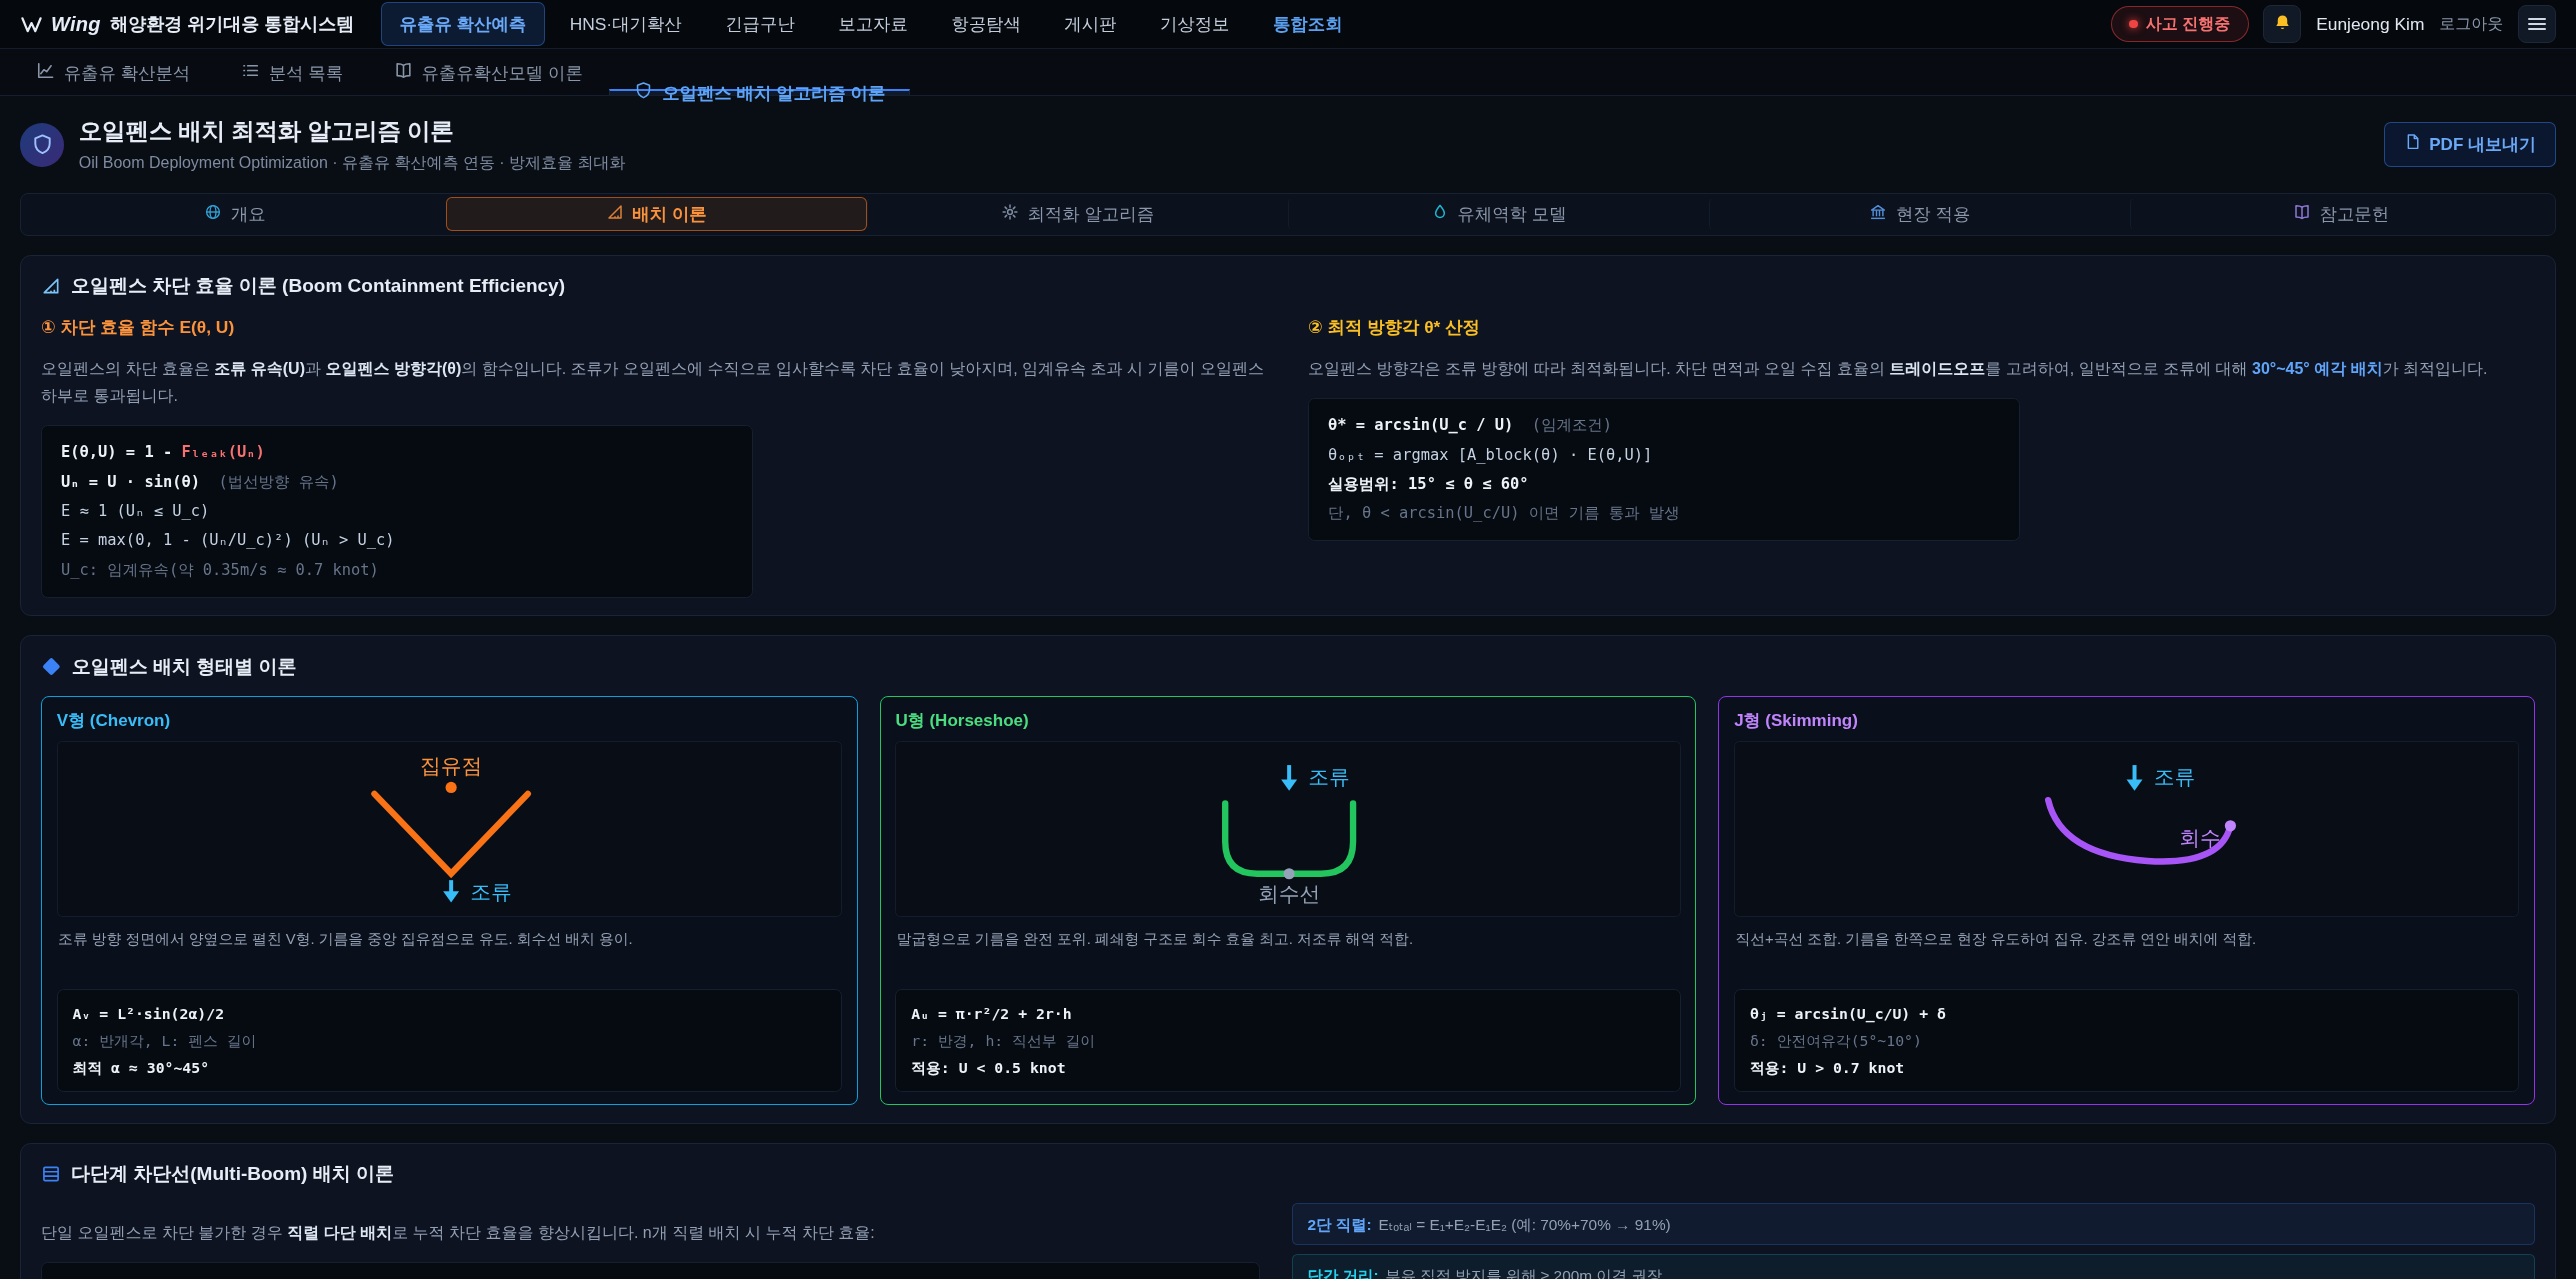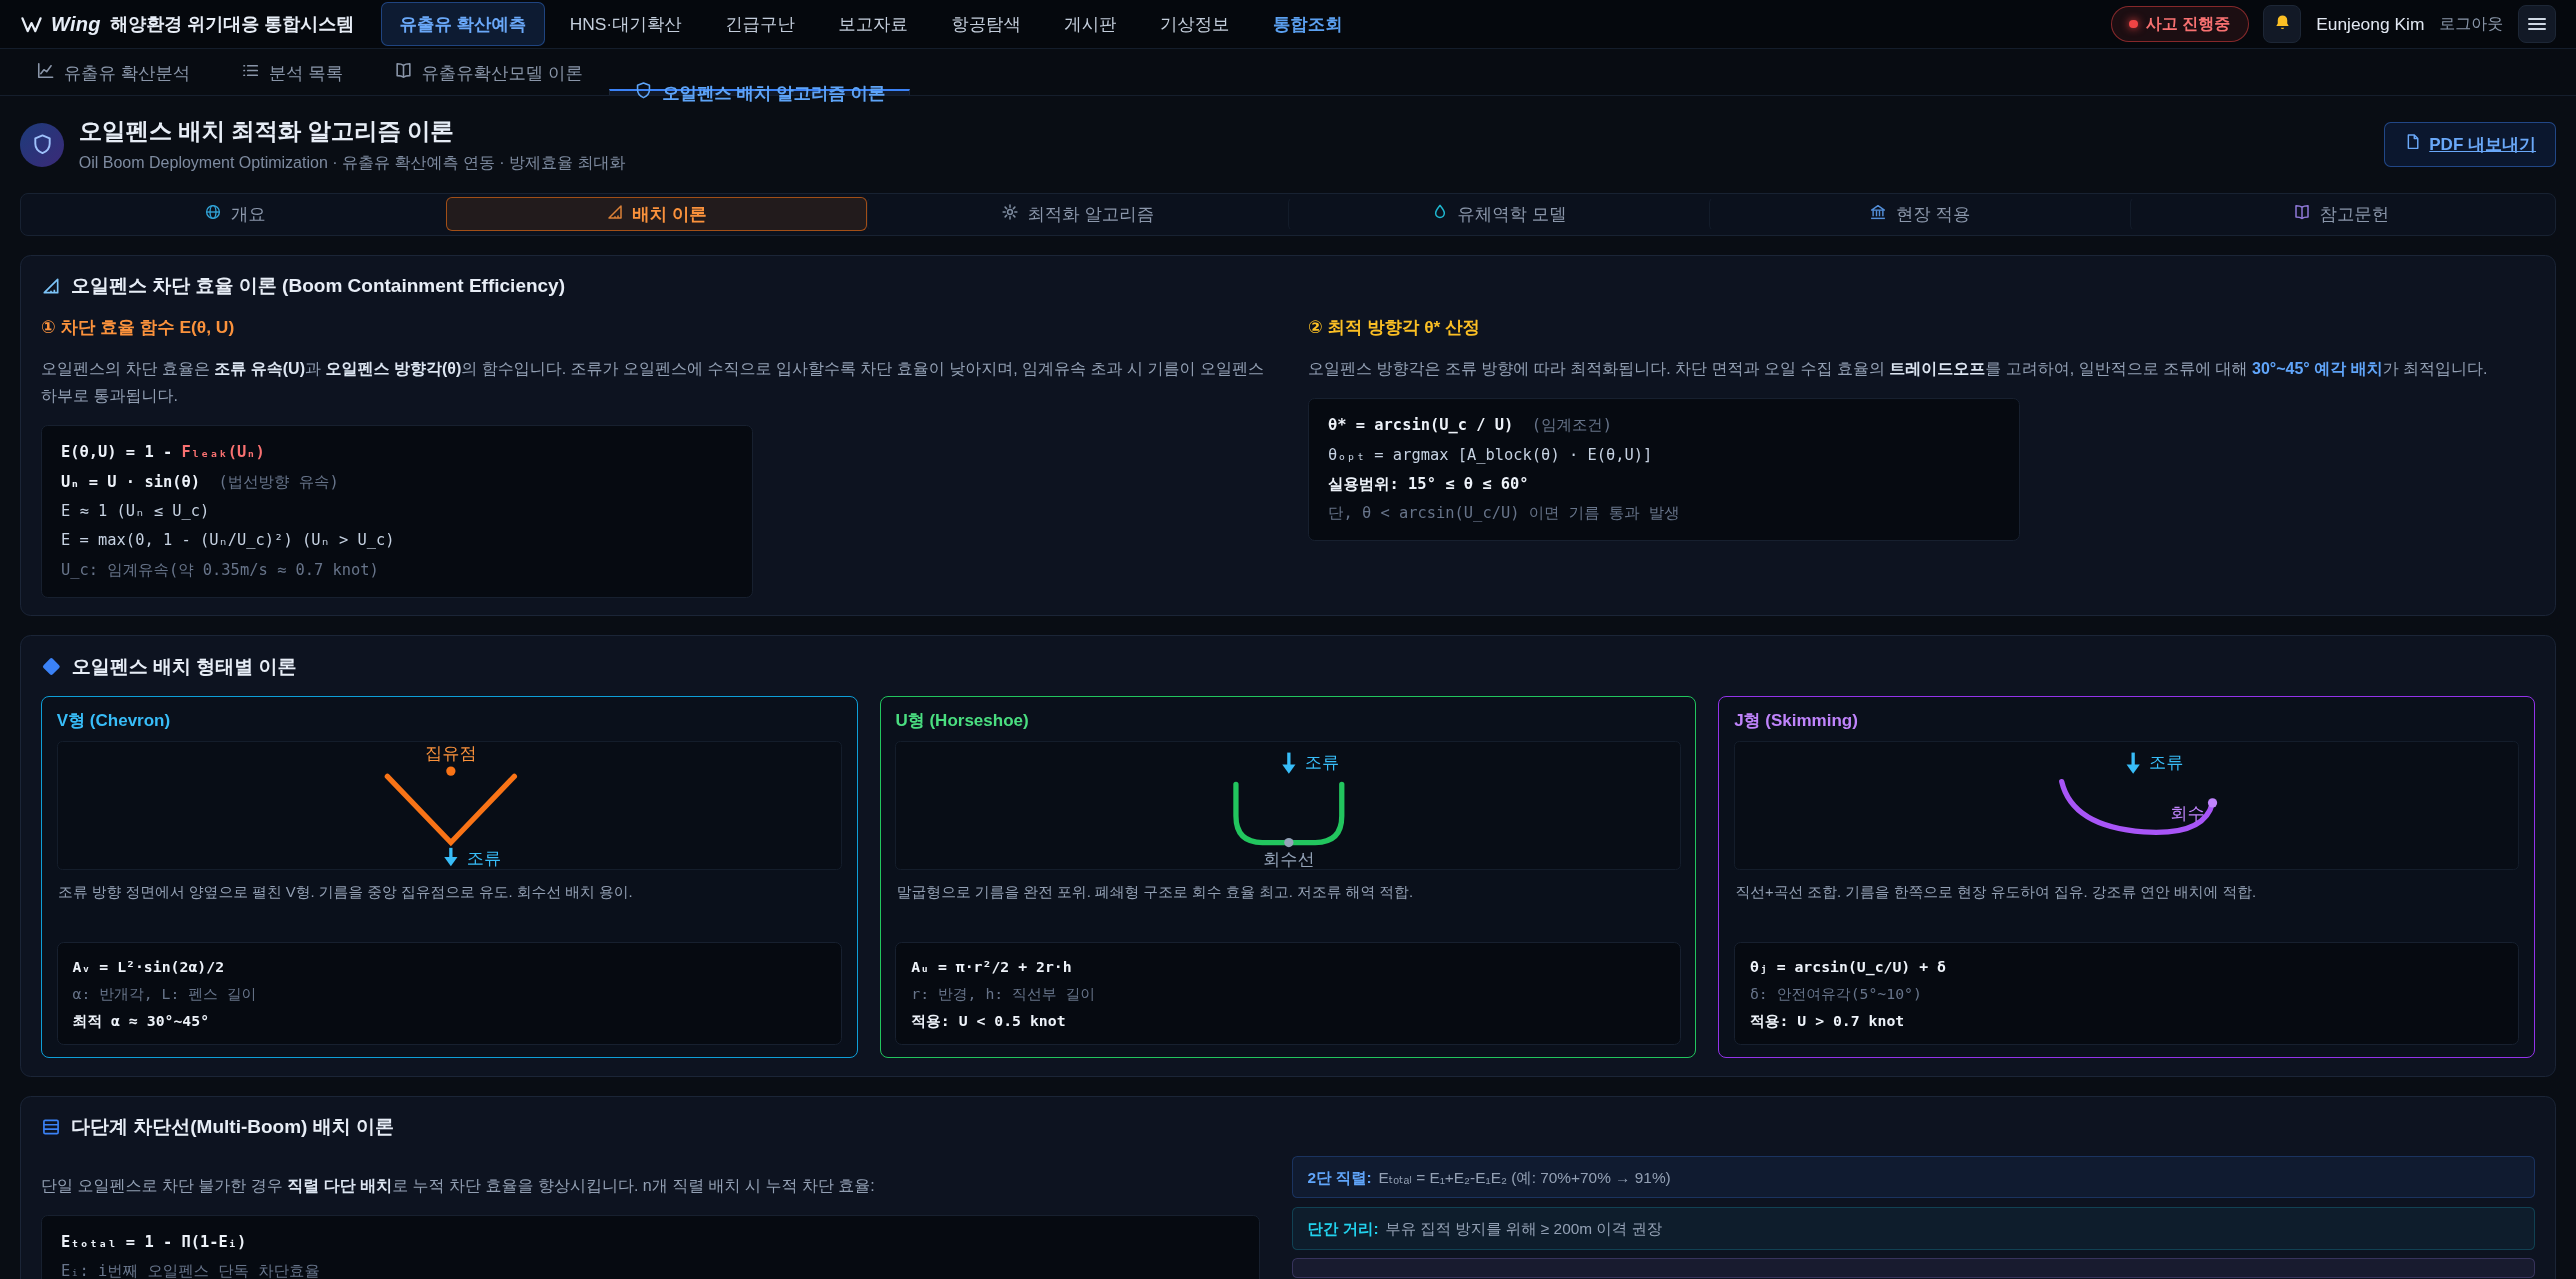--- a/index.html
+++ b/index.html
@@ -3,21 +3,21 @@
 <meta charset="utf-8">
 <style>
   * { box-sizing: border-box; }
   html,body { margin:0; padding:0; }
   body {
     width:2576px; height:1279px; overflow:hidden;
     background:#090d14; color:#e7edf6;
     font-family:"Liberation Sans","DejaVu Sans",sans-serif;
   }
   a { text-decoration:none; color:inherit; }
-  button { font-family:inherit;text-decoration:underline; }
+  button { font-family:inherit; }
 
   
   .topnav { height:49px; display:flex; align-items:center; gap:27px;
     padding:0 20px; background:#05080d; border-bottom:0.7px solid #141d2b; }
   .brand { display:flex; align-items:center; gap:8px; white-space:nowrap; cursor:pointer; }
   .logo-mark { width:23px; height:23px; display:flex; }
   .logo-mark svg { width:100%; height:100%; }
   .logo-text { font-size:20px; font-weight:800; font-style:italic; letter-spacing:0.3px; }
   .brand-name { font-size:18px; font-weight:700; margin-left:1.3px; }
   .mainmenu { display:flex; align-items:center; gap:6.7px; font-size:17.4px; color:#c3cddb; }
@@ -89,21 +89,21 @@
   .c-norm { color:#c6d2e2; }
   .c-dim { color:#67748a; }
   .c-red { color:#f87171; font-weight:700; }
 
   
   .grid3 { display:grid; grid-template-columns:1fr 1fr 1fr; gap:22px; }
   .shape-card { background:#0a101b; border:1.3px solid #1b2537; border-radius:8px; padding:12px 14.8px; }
   .shape-card.v { border-color:#0e9fd8; } .shape-card.u { border-color:#22c55e; } .shape-card.j { border-color:#9333ea; }
   .shape-title { font-size:17px; font-weight:700; margin-bottom:9.4px; }
   .v .shape-title { color:#38bdf8; } .u .shape-title { color:#4ade80; } .j .shape-title { color:#c084fc; }
-  .diagram { background:#080d16; border:0.7px solid #141d2b; border-radius:5.4px; height:129px; }
+  .diagram { background:#080d16; border:0.7px solid #141d2b; border-radius:5.4px; height:176px; }
   .diagram svg { width:100%; height:100%; display:block; }
   .shape-desc { font-size:14.8px; color:#93a0b4; line-height:1.62; margin:10.7px 1.3px; min-height:51px; }
   .shape-card .codeblock { width:auto; min-width:0; font-size:14.8px; padding:9.4px 14.8px; margin-top:4px; line-height:1.85; }
 
   
   .grid2m { display:grid; grid-template-columns:1fr 1.02fr; gap:32px; align-items:start; }
   .notes { display:flex; flex-direction:column; gap:8.7px; }
   .note { padding:8.7px 14.8px; border-radius:5.4px; font-size:15.4px; line-height:1.5; }
   .nlabel { font-weight:700; margin-right:6.7px; }
   .ntext { color:#93a0b4; }

